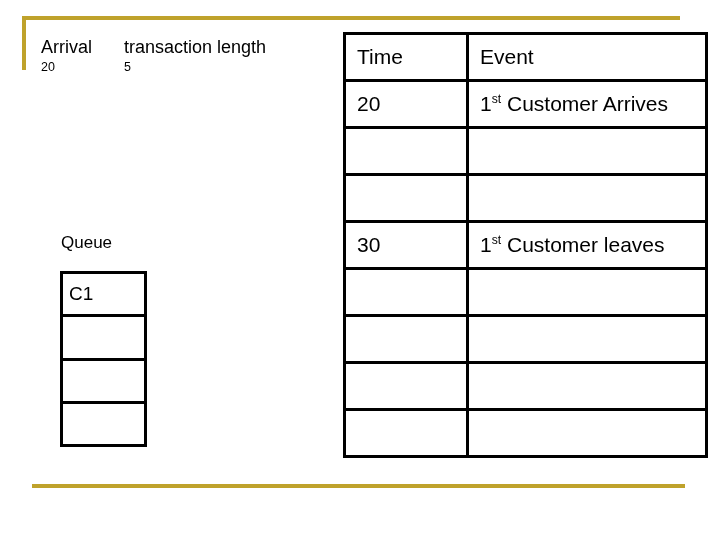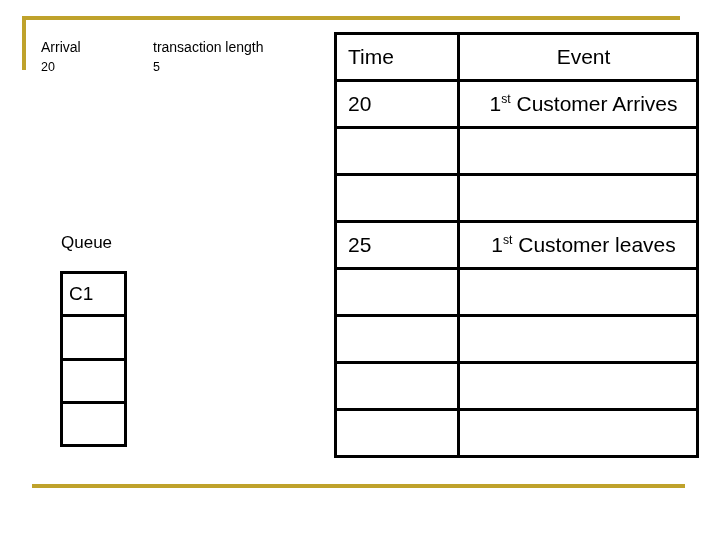--- a/index.html
+++ b/index.html
@@ -59,38 +59,38 @@
     white-space: nowrap;
   }
   #arrival-table .col-arrival {
     text-align: left;
     width: 112px;
   }
   #arrival-table .col-length {
     width: 113px;
   }
   #arrival-table thead td {
-    font-size: 14px;
+    font-size: 18px;
   }
 
   
   #queue-label {
     position: absolute;
     left: 61px;
     top: 233px;
     width: 110px;
     text-align: left;
     font-size: 17px;
     line-height: 20px;
   }
   #queue-box {
     position: absolute;
     left: 60px;
     top: 271px;
-    width: 67px;
+    width: 87px;
     height: 176px;
     box-sizing: border-box;
     border: 3px solid #000000;
     display: flex;
     flex-direction: column;
   }
   #queue-box .queue-cell {
     flex: 1 1 0;
     box-sizing: border-box;
     border-bottom: 3px solid #000000;
@@ -100,41 +100,41 @@
     font-size: 19px;
     line-height: 20px;
   }
   #queue-box .queue-cell:last-child {
     border-bottom: none;
   }
 
   
   #event-table {
     position: absolute;
-    left: 334px;
+    left: 343px;
     top: 32px;
     width: 362px;
     height: 423px;
     box-sizing: border-box;
     border-collapse: collapse;
     table-layout: fixed;
     border-radius: 31px;
   }
   #event-table td {
     border: 3px solid #000000;
     box-sizing: border-box;
     padding: 0 0 0 11px;
     vertical-align: middle;
     font-size: 21px;
     line-height: 24px;
     height: 47px;
     overflow: hidden;
   }
   #event-table td.col-time { width: 123px; }
-  #event-table td.col-event { width: 239px; text-align: center; }
+  #event-table td.col-event { width: 239px; }
   #event-table sup {
     font-size: 0.58em;
     vertical-align: super;
     line-height: 0;
     margin-top: 48px;
   }
 </style>
 </head>
 <body>
 
@@ -181,21 +181,21 @@
       <td class="col-time"></td>
       <td class="col-event"><span></span><sup></sup><span></span></td>
     </tr>
 
     <tr>
       <td class="col-time"></td>
       <td class="col-event"><span></span><sup></sup><span></span></td>
     </tr>
 
     <tr>
-      <td class="col-time">25</td>
+      <td class="col-time">30</td>
       <td class="col-event"><span>1</span><sup>st</sup><span> Customer leaves</span></td>
     </tr>
 
     <tr>
       <td class="col-time"></td>
       <td class="col-event"><span></span><sup></sup><span></span></td>
     </tr>
 
     <tr>
       <td class="col-time"></td>

